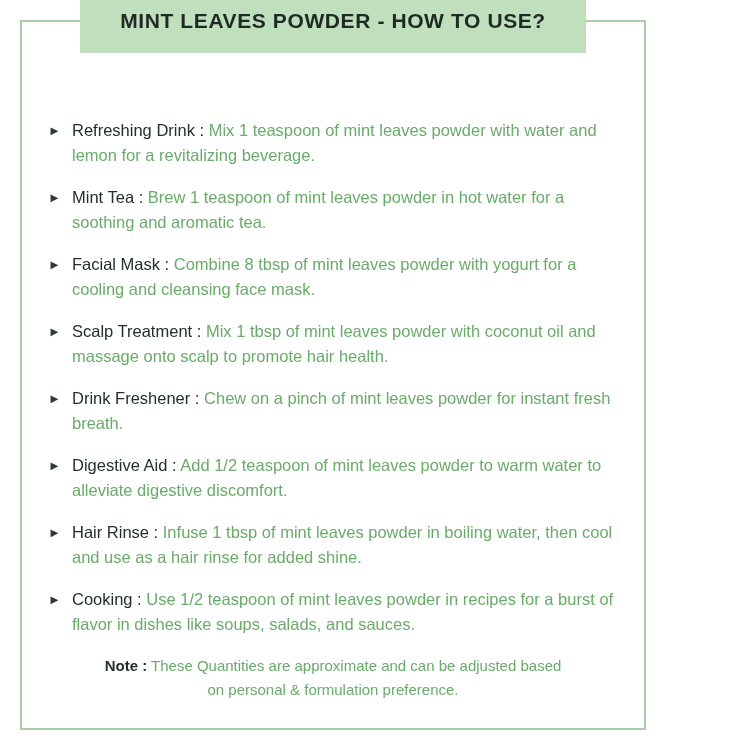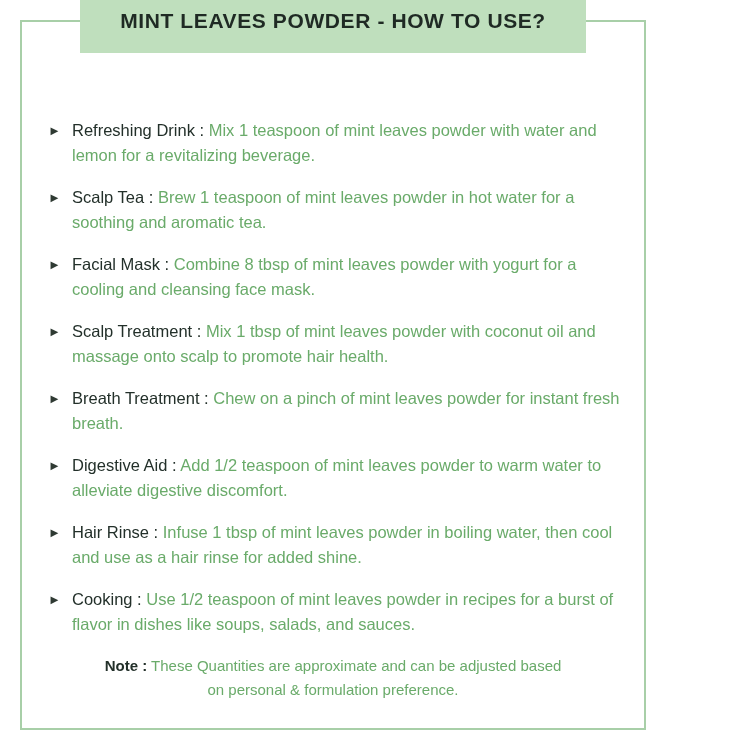--- a/index.html
+++ b/index.html
@@ -100,42 +100,42 @@
     <div class="item">
       <span class="bullet">►</span>
       <div class="text">
         <span class="label">Refreshing Drink :</span><span> Mix 1 teaspoon of mint leaves powder with water and lemon for a revitalizing beverage.</span>
       </div>
     </div>
 
     <div class="item">
       <span class="bullet">►</span>
       <div class="text">
-        <span class="label">Scalp Tea :</span><span> Brew 1 teaspoon of mint leaves powder in hot water for a soothing and aromatic tea.</span>
+        <span class="label">Mint Tea :</span><span> Brew 1 teaspoon of mint leaves powder in hot water for a soothing and aromatic tea.</span>
       </div>
     </div>
 
     <div class="item">
       <span class="bullet">►</span>
       <div class="text">
         <span class="label">Facial Mask :</span><span> Combine 8 tbsp of mint leaves powder with yogurt for a cooling and cleansing face mask.</span>
       </div>
     </div>
 
     <div class="item">
       <span class="bullet">►</span>
       <div class="text">
         <span class="label">Scalp Treatment :</span><span> Mix 1 tbsp of mint leaves powder with coconut oil and massage onto scalp to promote hair health.</span>
       </div>
     </div>
 
     <div class="item">
       <span class="bullet">►</span>
       <div class="text">
-        <span class="label">Breath Treatment :</span><span> Chew on a pinch of mint leaves powder for instant fresh breath.</span>
+        <span class="label">Drink Freshener :</span><span> Chew on a pinch of mint leaves powder for instant fresh breath.</span>
       </div>
     </div>
 
     <div class="item">
       <span class="bullet">►</span>
       <div class="text">
         <span class="label">Digestive Aid :</span><span> Add 1/2 teaspoon of mint leaves powder to warm water to alleviate digestive discomfort.</span>
       </div>
     </div>
 

